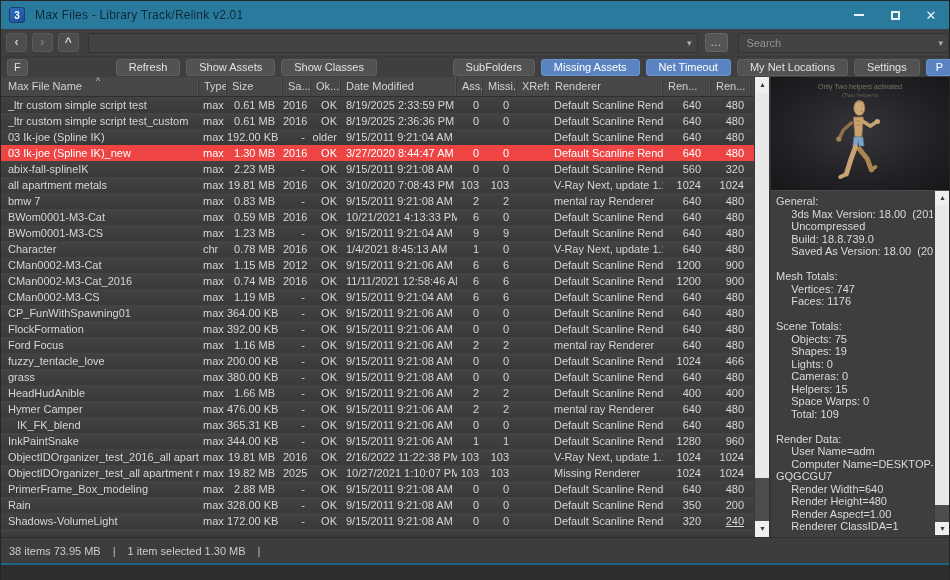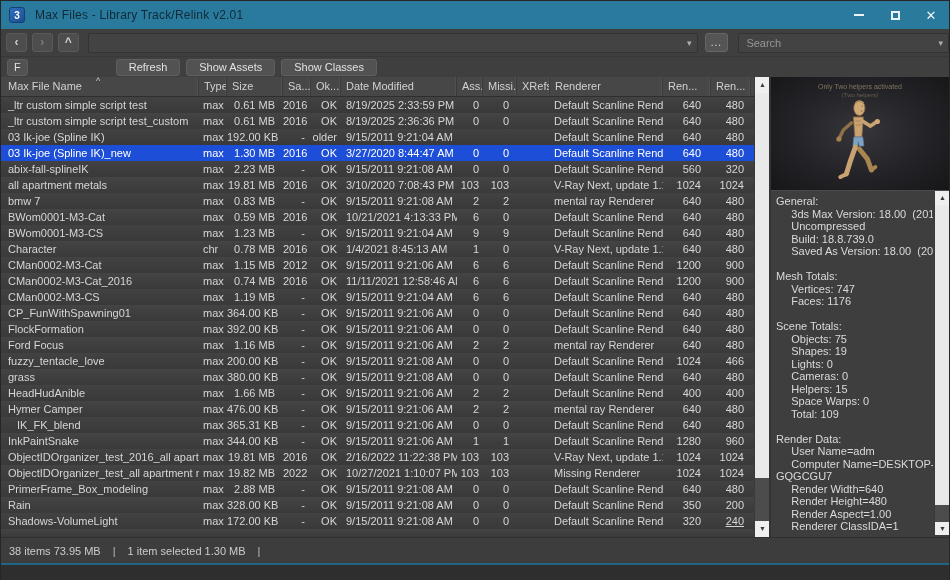--- a/index.html
+++ b/index.html
@@ -54,21 +54,21 @@
   .thead { position:relative; display:flex; width:755px; height:20px; background:#474747;
     border-bottom:1px solid #2e2e2e; }
   .th { font-size:11px; color:#d2d2d2; line-height:19px; padding-left:5px;
     border-right:1px solid #3a3a3a; box-shadow:inset -1px 0 0 #515151; overflow:hidden; white-space:nowrap; }
   .th:first-child { padding-left:7px; }
   .sort-caret { position:absolute; left:95px; top:-2px; color:#c9c9c9; font-size:9px; }
   .tbody { width:755px; height:440px; overflow:hidden; }
   .row { display:flex; width:755px; height:16px;
     background:linear-gradient(180deg,#444 0%,#3e3e3e 55%,#3a3a3a 100%); }
   .row:nth-child(odd) { background:linear-gradient(180deg,#424242 0%,#3d3d3d 55%,#393939 100%); }
-  .row.selected { background:#1d4ed8; }
+  .row.selected { background:#ef4444; }
   .row.partial { height:8px; overflow:hidden; }
   .cell { font-size:11px; color:#d6d6d6; line-height:16px; white-space:nowrap; overflow:hidden; }
   .row.selected .cell { color:#fff; }
   .al { text-align:left; } .ar { text-align:right; }
 
   
   .vscroll { position:absolute; top:0; right:0; width:15px; background:#4c4c4c; border-left:1px solid #3a3a3a; }
   .vscroll.table-scroll { height:460px; }
   .scroll-btn { position:absolute; left:0; width:15px; height:16px; background:#efefef;
     color:#3a3a3a; font-size:7px; text-align:center; line-height:16px; }
@@ -133,20 +133,28 @@
       <span class="dd">▾</span>
     </div>
   </div>
 
   <div class="btnbar">
     <button class="tb-btn f-btn">F</button>
     <div class="grp-left">
       <button class="tb-btn">Refresh</button>
       <button class="tb-btn">Show Assets</button>
       <button class="tb-btn">Show Classes</button>
+    </div>
+    <div class="grp-right">
+      <button class="tb-btn">SubFolders</button>
+      <button class="tb-btn blue">Missing Assets</button>
+      <button class="tb-btn blue">Net Timeout</button>
+      <button class="tb-btn">My Net Locations</button>
+      <button class="tb-btn">Settings</button>
+      <button class="tb-btn blue p-btn">P</button>
     </div>
   </div>
 
   <div class="main">
 
     <div class="table-area">
       <div class="thead">
           <div class="th" style="width: 198px;">Max File Name</div>
           <div class="th" style="width: 28px; text-align: right;">Type</div>
           <div class="th" style="width: 56px;">Size</div>
@@ -481,21 +489,21 @@
             <div class="cell ar" style="width: 34px; padding-right: 8px;">103</div>
             <div class="cell al" style="width: 33px; padding-left: 5px;"></div>
             <div class="cell al" style="width: 113px; padding-left: 4px;">V-Ray Next, update 1.1</div>
             <div class="cell ar" style="width: 48px; padding-right: 10px;">1024</div>
             <div class="cell ar" style="width: 40px; padding-right: 7px;">1024</div>
           </div>
           <div class="row">
             <div class="cell al" style="width: 198px; padding-left: 7px;">ObjectIDOrganizer_test_all apartment metals</div>
             <div class="cell al" style="width: 28px; padding-left: 4px;">max</div>
             <div class="cell ar" style="width: 56px; padding-right: 8px;">19.82 MB</div>
-            <div class="cell ar" style="width: 28px; padding-right: 6px;">2022</div>
+            <div class="cell ar" style="width: 28px; padding-right: 6px;">2025</div>
             <div class="cell ar" style="width: 30px; padding-right: 4px;">OK</div>
             <div class="cell al" style="width: 116px; padding-left: 5px;">10/27/2021 1:10:07 PM</div>
             <div class="cell ar" style="width: 26px; padding-right: 4px;">103</div>
             <div class="cell ar" style="width: 34px; padding-right: 8px;">103</div>
             <div class="cell al" style="width: 33px; padding-left: 5px;"></div>
             <div class="cell al" style="width: 113px; padding-left: 4px;">Missing Renderer</div>
             <div class="cell ar" style="width: 48px; padding-right: 10px;">1024</div>
             <div class="cell ar" style="width: 40px; padding-right: 7px;">1024</div>
           </div>
           <div class="row">

